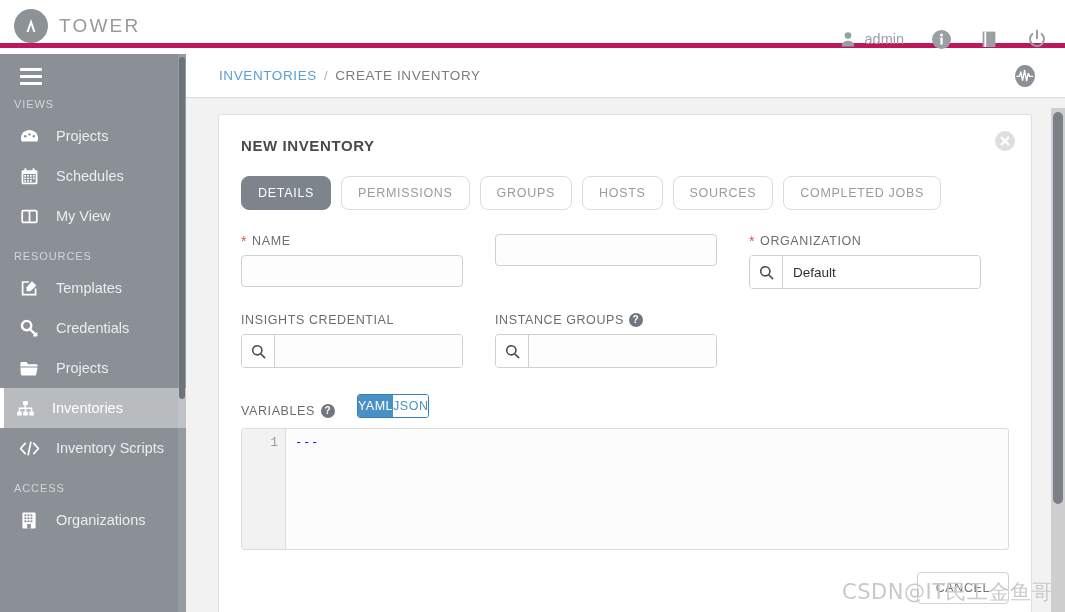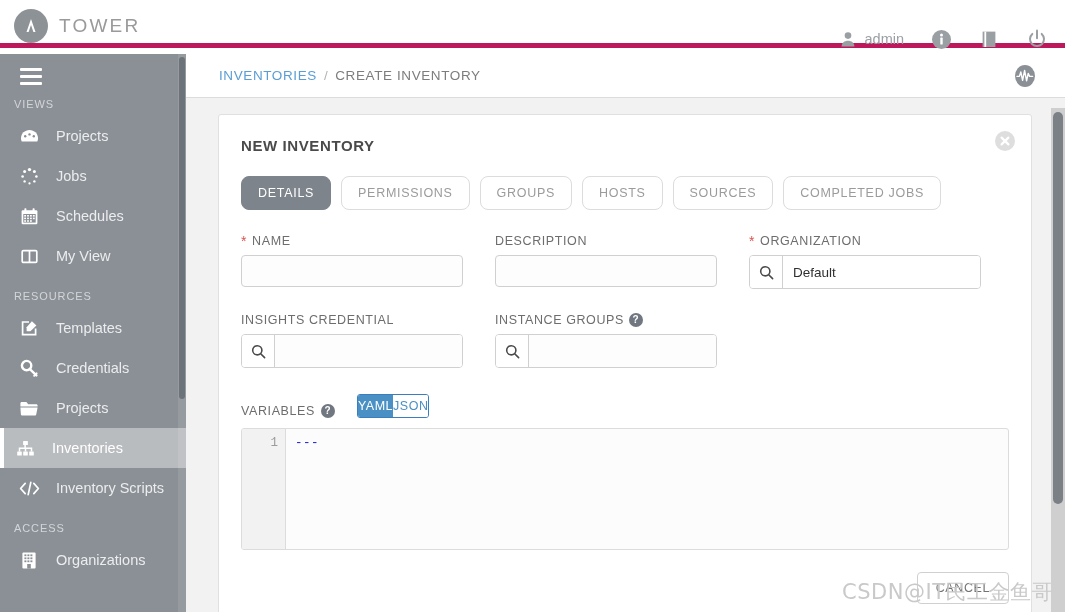--- a/index.html
+++ b/index.html
@@ -482,35 +482,20 @@
           <svg width="19" height="19" viewBox="0 0 19 19" fill="#ffffff">
             <path d="M9.5 3C4.8 3 1 6.6 1 11.2c0 1.2.3 2.3.7 3.3h15.6c.4-1 .7-2.1.7-3.3C18 6.6 14.2 3 9.5 3z"></path>
             <circle cx="5.2" cy="9.3" r="1.2" fill="#8b9096"></circle>
             <circle cx="9.5" cy="7.4" r="1.2" fill="#8b9096"></circle>
             <circle cx="13.8" cy="9.3" r="1.2" fill="#8b9096"></circle>
           </svg>
         </span>
         <span class="sb-label">Projects</span>
       </div>
 
-      <div class="sb-item">
-        <span class="sb-ico">
-          <svg width="19" height="19" viewBox="0 0 19 19" fill="#ffffff">
-            <circle cx="9.5" cy="2.6" r="1.7"></circle>
-              <circle cx="14.4" cy="4.6" r="1.5"></circle>
-            <circle cx="16.4" cy="9.5" r="1.3"></circle>
-              <circle cx="14.4" cy="14.4" r="1.2"></circle>
-            <circle cx="9.5" cy="16.4" r="1.1"></circle>
-              <circle cx="4.6" cy="14.4" r="1.2"></circle>
-            <circle cx="2.6" cy="9.5" r="1.3"></circle>
-              <circle cx="4.6" cy="4.6" r="1.5"></circle>
-          </svg>
-        </span>
-        <span class="sb-label">Jobs</span>
-      </div>
 
       <div class="sb-item">
         <span class="sb-ico">
           <svg width="19" height="19" viewBox="0 0 19 19" fill="#ffffff">
             <rect x="1.6" y="3.2" width="15.8" height="14" rx="1.2"></rect>
             <rect x="3.3" y="7" width="12.4" height="8.6" fill="#8b9096"></rect>
             <g fill="#ffffff">
               <rect x="4.2" y="8" width="1.8" height="1.6"></rect>
                 <rect x="7.1" y="8" width="1.8" height="1.6"></rect>
               <rect x="10" y="8" width="1.8" height="1.6"></rect>
@@ -664,23 +649,20 @@
           <div class="flabel">
             <span class="req">*</span>
             <span>NAME</span>
           </div>
           <div class="input plain">
             <span></span>
           </div>
         </div>
 
         <div class="field">
-          <div class="flabel">
-            <span>DESCRIPTION</span>
-          </div>
           <div class="input plain">
             <span></span>
           </div>
         </div>
 
         <div class="field wide">
           <div class="flabel">
             <span class="req">*</span>
             <span>ORGANIZATION</span>
           </div>

